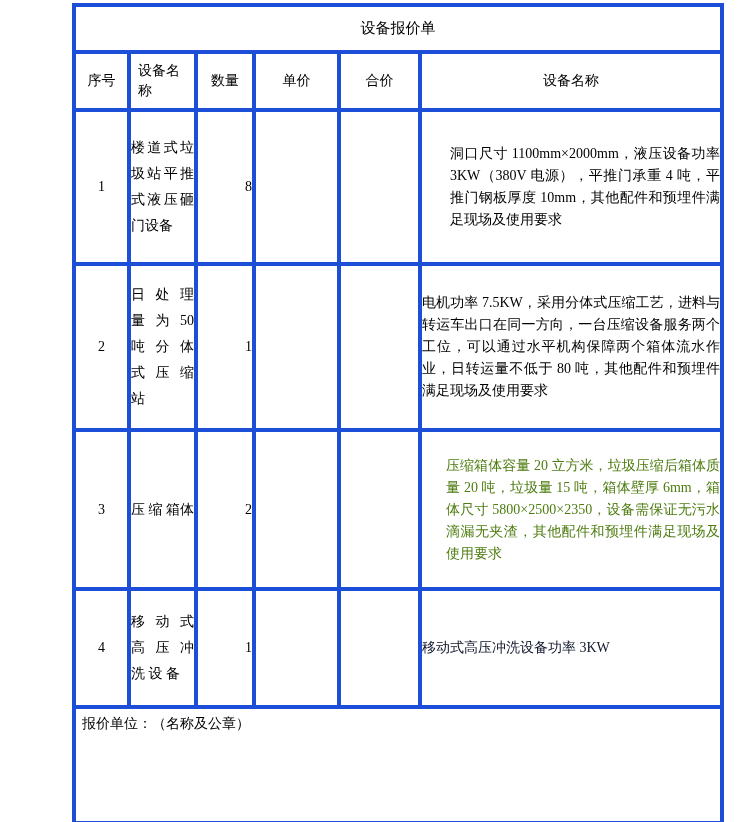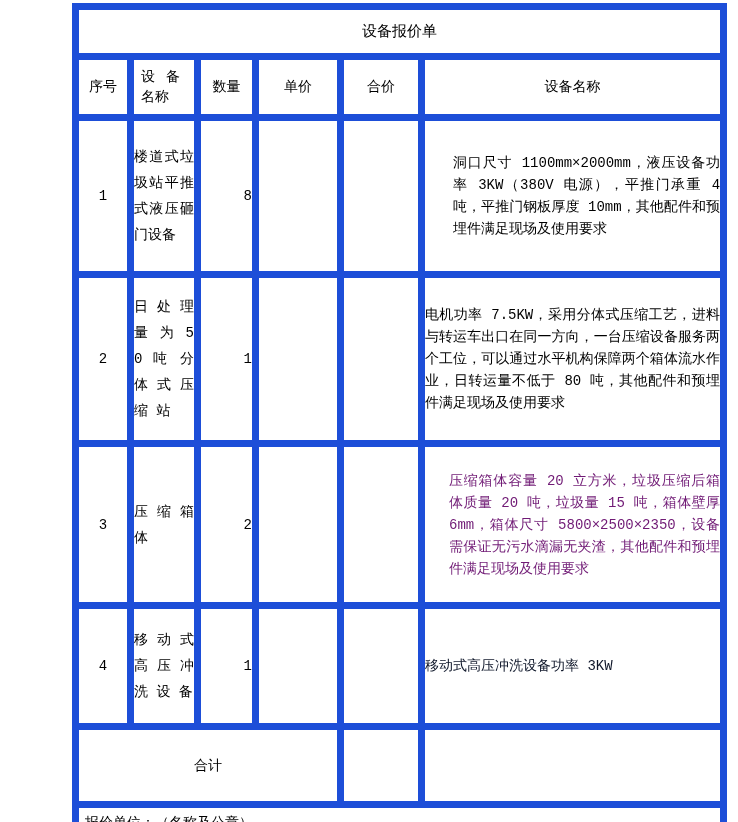--- a/index.html
+++ b/index.html
@@ -17,27 +17,26 @@
   }
   table.quote {
     position: absolute;
     left: 72px;
     top: 3px;
     width: 648px;
     table-layout: fixed;
     border-collapse: collapse;
   }
   table.quote td {
-    border: 7px solid #1d4ed8;
+    border: 4px solid #1d4ed8;
     padding: 0;
     font-size: 14px;
     vertical-align: middle;
     overflow: hidden;
     word-break: break-all;
-    font-family: Liberation Mono, monospace;
   }
   tr.r-title td {
     height: 43px;
     text-align: center;
     font-size: 15px;
   }
   tr.r-head td {
     height: 50px;
     text-align: center;
     padding: 2px 6px;
@@ -124,35 +123,30 @@
       <td class="c-price"></td>
       <td class="c-params" style="color: rgb(0, 0, 0);">电机功率 7.5KW，采用分体式压缩工艺，进料与转运车出口在同一方向，一台压缩设备服务两个工位，可以通过水平机构保障两个箱体流水作业，日转运量不低于 80 吨，其他配件和预埋件满足现场及使用要求</td>
     </tr>
 
     <tr class="row-3">
       <td class="c-no">3</td>
       <td class="c-name">压 缩 箱体</td>
       <td class="c-qty">2</td>
       <td class="c-price"></td>
       <td class="c-price"></td>
-      <td class="c-params" style="color: #701a75; padding-left: 24px;">压缩箱体容量 20 立方米，垃圾压缩后箱体质量 20 吨，垃圾量 15 吨，箱体壁厚 6mm，箱体尺寸 5800×2500×2350，设备需保证无污水滴漏无夹渣，其他配件和预埋件满足现场及使用要求</td>
+      <td class="c-params" style="color: #4d7c0f; padding-left: 24px;">压缩箱体容量 20 立方米，垃圾压缩后箱体质量 20 吨，垃圾量 15 吨，箱体壁厚 6mm，箱体尺寸 5800×2500×2350，设备需保证无污水滴漏无夹渣，其他配件和预埋件满足现场及使用要求</td>
     </tr>
 
     <tr class="row-4">
       <td class="c-no">4</td>
       <td class="c-name">移 动 式 高 压 冲 洗 设 备</td>
       <td class="c-qty">1</td>
       <td class="c-price"></td>
       <td class="c-price"></td>
       <td class="c-params" style="color: #0f172a;">移动式高压冲洗设备功率 3KW</td>
     </tr>
 
-    <tr class="r-total">
-      <td colspan="4" class="c-total">合计</td>
-      <td class="c-price"></td>
-      <td class="c-params"></td>
-    </tr>
 
     <tr class="r-footer">
       <td colspan="6">报价单位：（名称及公章）</td>
     </tr>
   </tbody>
 </table>
 
 </body></html>

